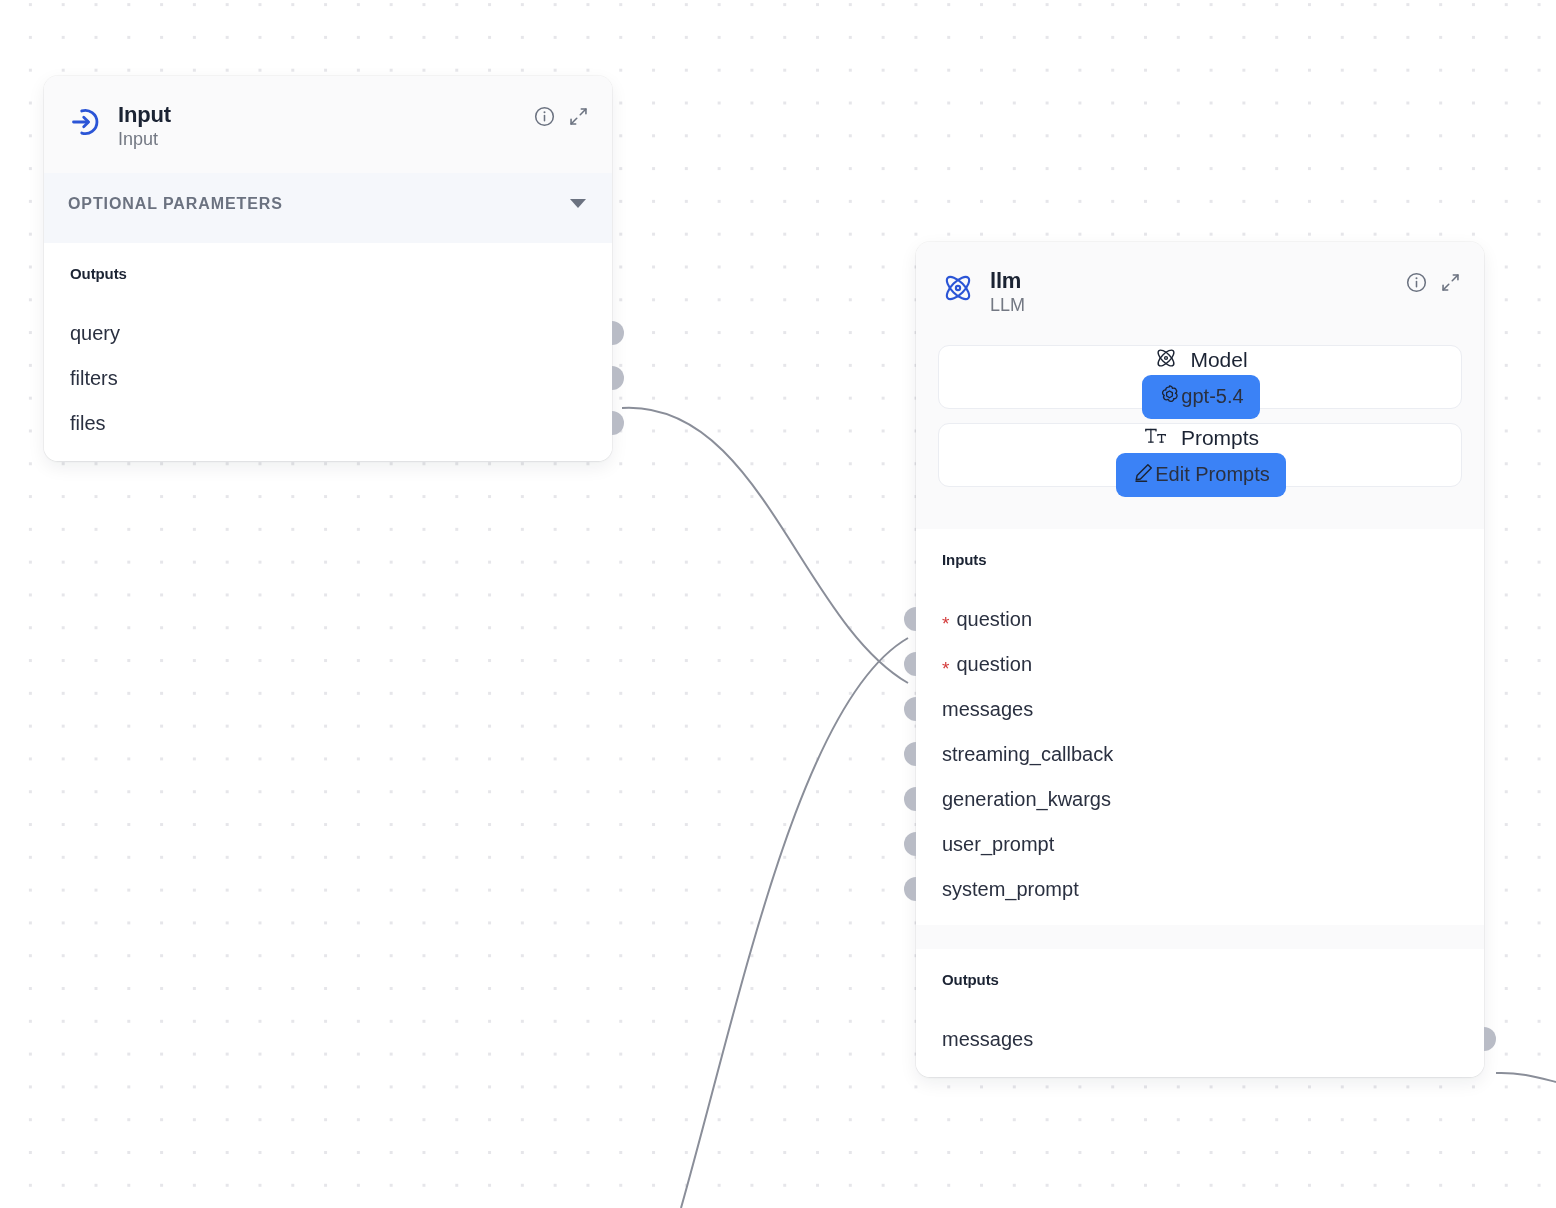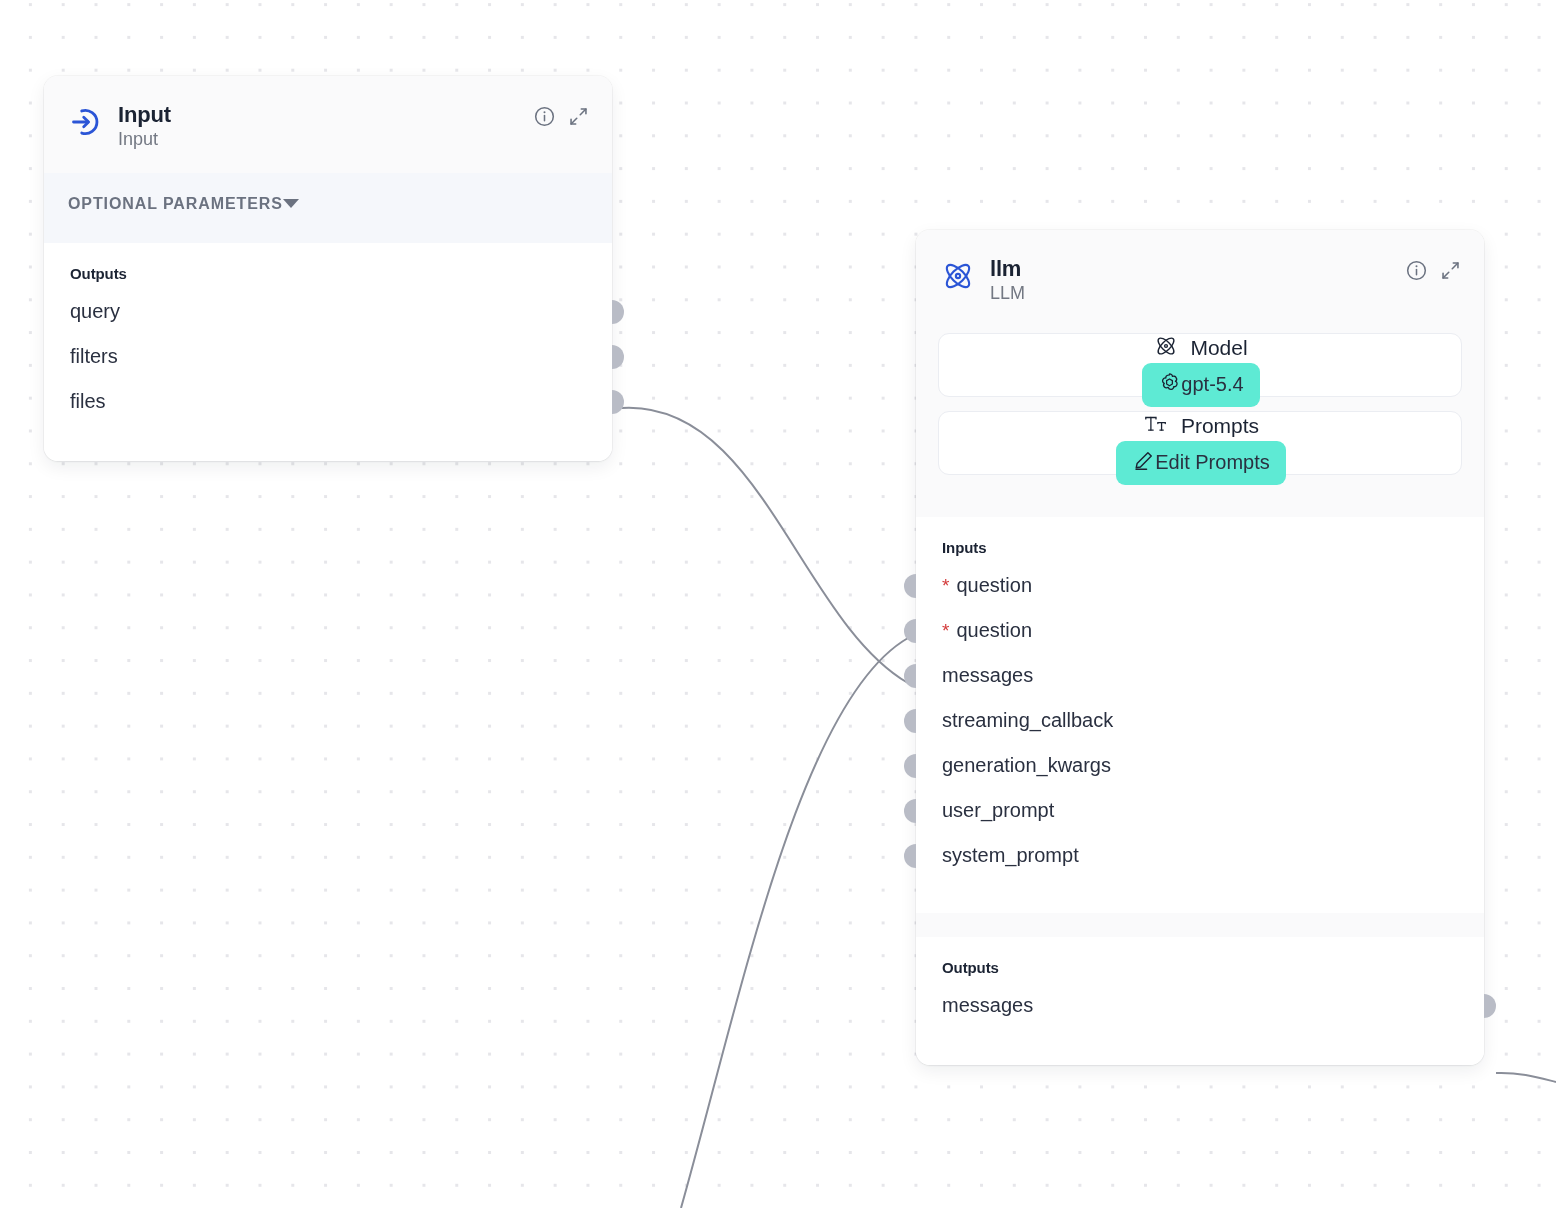--- a/index.html
+++ b/index.html
@@ -89,21 +89,21 @@
     display: flex; align-items: center; justify-content: center;
     cursor: pointer;
   }
 
   
   .opt-params {
     background: #f5f7fb;
     padding: 22px 24px 30px 24px;
     display: flex;
     align-items: center;
-    justify-content: flex-start;
+    justify-content: space-between;
     cursor: pointer;
   }
   .opt-params-label {
     font-size: 16px;
     letter-spacing: 0.9px;
     color: #6b7280;
     font-weight: bold;
   }
   .caret-down {
     width: 0; height: 0;
@@ -124,21 +124,21 @@
     font-weight: bold;
     color: #1b2333;
     padding: 0 26px;
     margin-bottom: 18px;
     letter-spacing: -0.1px;
   }
   .port-row {
     position: relative;
     height: 45px;
     display: flex;
-    align-items: flex-start;
+    align-items: flex-end;
     padding: 0 26px;
     font-size: 20px;
     color: #2a3040;
   }
   .req-star {
     color: #d33a3a;
     margin-right: 7px;
     font-size: 19px;
     line-height: 1;
     position: relative;
@@ -183,21 +183,21 @@
   .cfg-left {
     display: flex;
     align-items: center;
     gap: 12px;
     font-size: 21px;
     color: #1b2333;
   }
   .pill {
     display: flex;
     align-items: center;
-    background: #5eead4;
+    background: #3b82f6;
     border-radius: 9px;
     padding: 8px 16px;
     font-size: 20px;
     color: #2a3040;
     cursor: pointer;
   }
   .divider-strip {
     height: 24px;
     background: #fafafb;
   }
@@ -265,21 +265,21 @@
         <span class="port right"></span>
         <span>filters</span>
       </div>
       <div class="port-row">
         <span class="port right"></span>
         <span>files</span>
       </div>
     </div>
   </div>
 
-  <div class="node" id="llm-node" style="left:916px; top:230px; width:568px;">
+  <div class="node" id="llm-node" style="left:916px; top:242px; width:568px;">
 
     <div class="node-header">
       <div class="node-header-icon">
         <svg width="34" height="34" viewBox="0 0 24 24" fill="none" stroke="#2b55d6" stroke-width="1.5">
           <ellipse cx="12" cy="12" rx="10.2" ry="4.4" transform="rotate(45 12 12)"></ellipse>
           <ellipse cx="12" cy="12" rx="10.2" ry="4.4" transform="rotate(-45 12 12)"></ellipse>
           <circle cx="12" cy="12" r="1.5"></circle>
         </svg>
       </div>
       <div class="node-titles">

